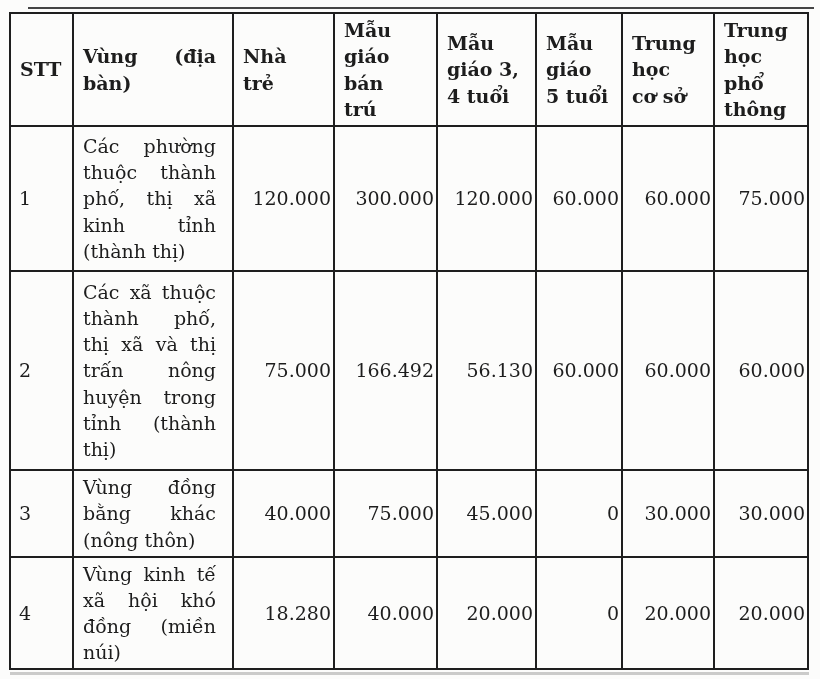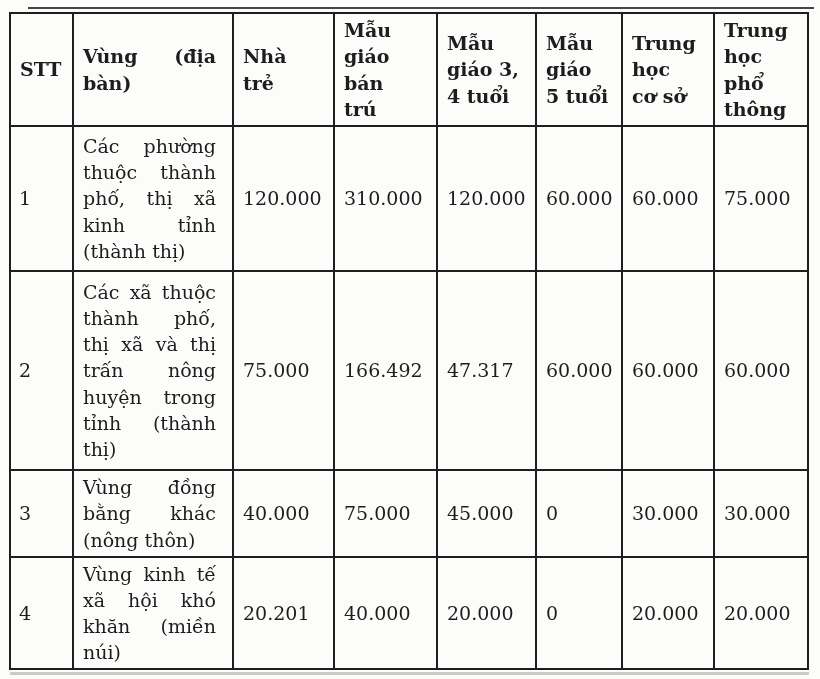--- a/index.html
+++ b/index.html
@@ -38,21 +38,21 @@
   .fee th {
     font-weight: 700;
     text-align: justify;
     white-space: pre-line; 
   }
   th.region, td.region {
     text-align: justify;
     padding-right: 16px;
   }
   td.stt { padding-left: 8px; }
-  td.num { white-space: nowrap; padding-right: 2px; }
+  td.num { white-space: nowrap; padding-right: 2px; text-align: right; }
   thead tr { height: 113px; }
   tr.r1 { height: 145px; }
   tr.r2 { height: 199px; }
   tr.r3 { height: 87px; }
   tr.r4 { height: 112px; }
 </style>
 </head>
 <body>
 
 <div class="top-line"></div>
@@ -91,50 +91,50 @@
 học
 phổ
 thông</th>
     </tr>
   </thead>
   <tbody>
     <tr class="r1">
       <td class="stt">1</td>
       <td class="region">Các phường thuộc thành phố, thị xã kinh tỉnh (thành thị)</td>
       <td class="num">120.000</td>
-      <td class="num">310.000</td>
+      <td class="num">300.000</td>
       <td class="num">120.000</td>
       <td class="num">60.000</td>
       <td class="num">60.000</td>
       <td class="num">75.000</td>
     </tr>
     <tr class="r2">
       <td class="stt">2</td>
       <td class="region">Các xã thuộc thành phố, thị xã và thị trấn nông huyện trong tỉnh (thành thị)</td>
       <td class="num">75.000</td>
       <td class="num">166.492</td>
-      <td class="num">47.317</td>
+      <td class="num">56.130</td>
       <td class="num">60.000</td>
       <td class="num">60.000</td>
       <td class="num">60.000</td>
     </tr>
     <tr class="r3">
       <td class="stt">3</td>
       <td class="region">Vùng đồng bằng khác (nông thôn)</td>
       <td class="num">40.000</td>
       <td class="num">75.000</td>
       <td class="num">45.000</td>
       <td class="num">0</td>
       <td class="num">30.000</td>
       <td class="num">30.000</td>
     </tr>
     <tr class="r4">
       <td class="stt">4</td>
-      <td class="region">Vùng kinh tế xã hội khó khăn (miền núi)</td>
-      <td class="num">20.201</td>
+      <td class="region">Vùng kinh tế xã hội khó đồng (miền núi)</td>
+      <td class="num">18.280</td>
       <td class="num">40.000</td>
       <td class="num">20.000</td>
       <td class="num">0</td>
       <td class="num">20.000</td>
       <td class="num">20.000</td>
     </tr>
   </tbody>
 </table>
 
 <div class="bottom-shadow"></div>

